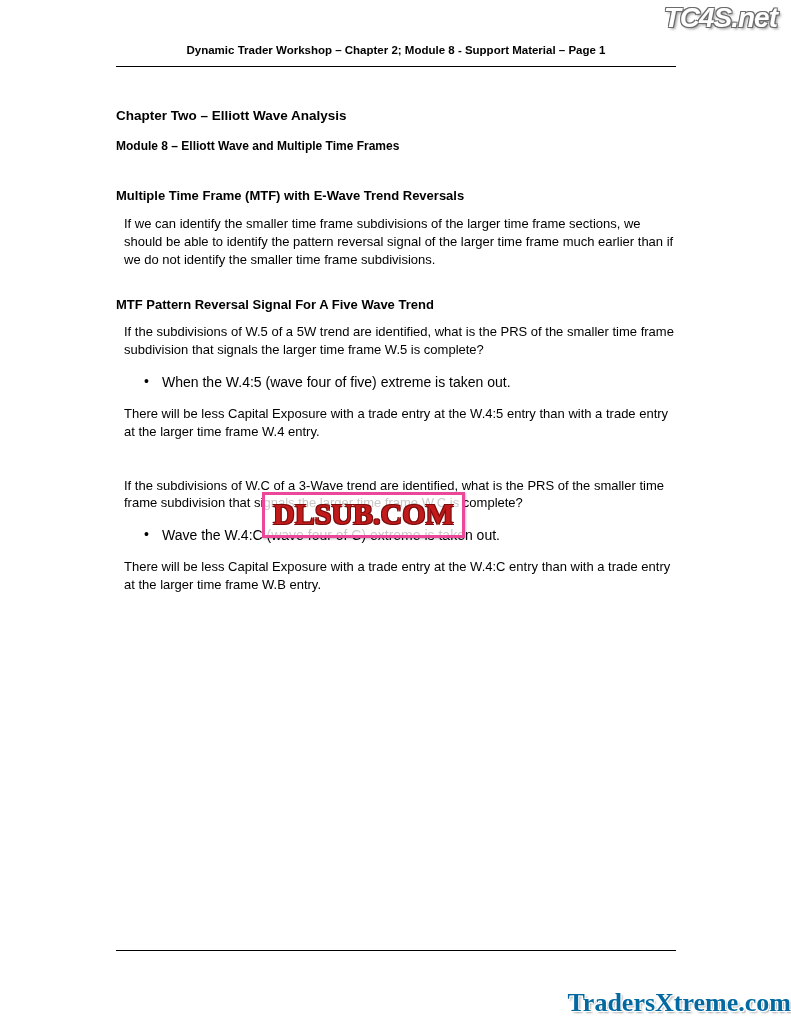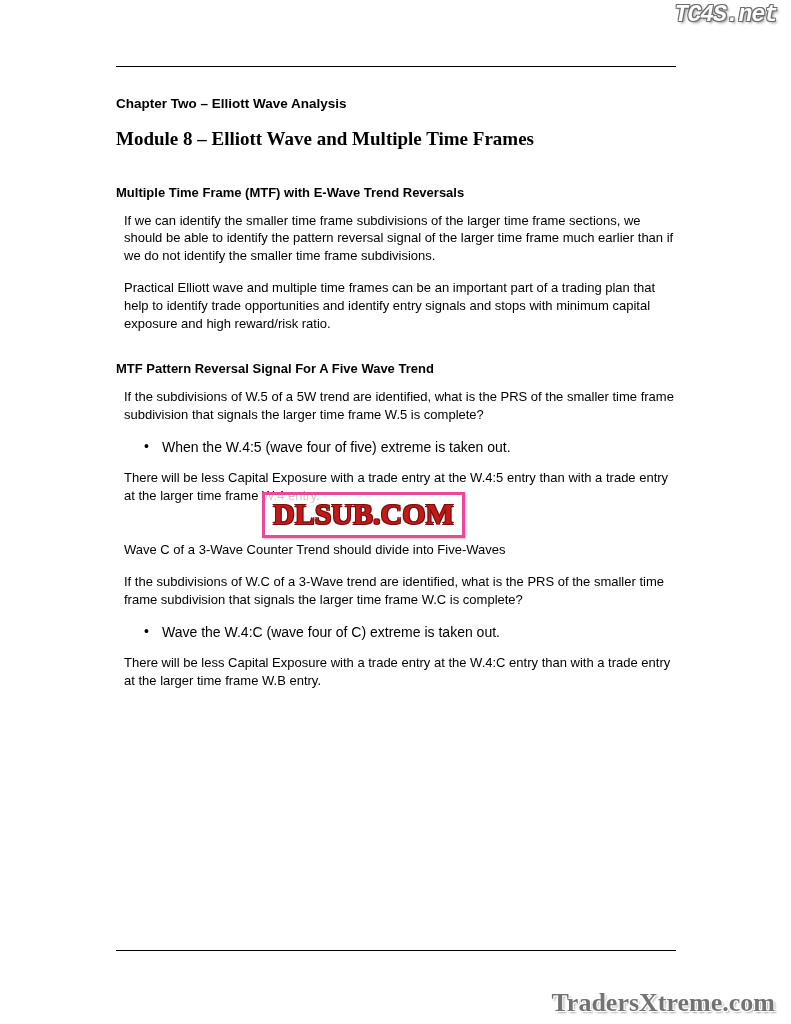--- a/index.html
+++ b/index.html
@@ -14,22 +14,22 @@
     font-family: "Liberation Sans", sans-serif;
     color: #000000;
     overflow: hidden;
   }
 
   
   .wm-tc4s {
     position: absolute;
     top: 2px;
     right: 14px;
-    font-family: Liberation Mono, monospace;
-    font-size: 23px;
+    font-family: Liberation Sans, sans-serif;
+    font-size: 28px;
     font-weight: bold;
     font-style: italic;
     color: #ffffff;
     letter-spacing: -1px;
     text-shadow:
       -1px -1px 0 #6b6b6b,
        1px -1px 0 #6b6b6b,
       -1px  1px 0 #6b6b6b,
        1px  1px 0 #6b6b6b,
        2px  2px 3px rgba(0,0,0,0.45);
@@ -56,27 +56,27 @@
     text-shadow:
       -1px -1px 0 #7a0d0d,
        1px -1px 0 #7a0d0d,
       -1px  1px 0 #7a0d0d,
        1px  1px 0 #7a0d0d;
     white-space: nowrap;
   }
 
   .wm-txtreme {
     position: absolute;
-    right: 16px;
+    right: 0;
     bottom: 6px;
     z-index: 30;
     font-family: "Liberation Serif", serif;
     font-size: 26px;
     font-weight: bold;
-    color: #737373;
+    color: #0369a1;
     text-shadow:
       -1px -1px 0 #ffffff,
        1px -1px 0 #ffffff,
       -1px  1px 0 #ffffff,
        1px  1px 0 #ffffff,
        2px  2px 2px rgba(0,0,0,0.35);
     white-space: nowrap;
   }
 
   
@@ -109,29 +109,28 @@
   .content {
     position: absolute;
     left: 116px;
     top: 92px;
     width: 560px;
   }
 
   h1.doc-title {
     font-size: 13.5px;
     font-weight: bold;
-    margin: 4px 0 14px 0;
+    margin: 16px 0 14px 0;
     line-height: 1.25;
   }
   h2.doc-subtitle {
-    font-size: 19px;
+    font-size: 12px;
     font-weight: bold;
     margin: 0 0 34px 0;
     line-height: 1.25;
-    font-family: Liberation Serif, serif;
   }
   h3.section-head {
     font-size: 13px;
     font-weight: bold;
     margin: 0 0 10px 0;
     line-height: 1.3;
   }
   p.para {
     font-size: 13px;
     margin: 0 0 14px 8px;
@@ -181,44 +180,43 @@
     color: #000;
   }
 </style>
 </head>
 <body>
 
 <div class="page">
 
   <div class="wm-tc4s">TC4S.net</div>
 
+  <div class="header">Dynamic Trader Workshop – Chapter 2; Module 8 - Support Material – Page 1</div>
   <div class="header-rule"></div>
 
   <div class="content">
 
     <h1 class="doc-title">Chapter Two  – Elliott Wave Analysis</h1>
 
     <h2 class="doc-subtitle">Module 8 – Elliott Wave and Multiple Time Frames</h2>
 
     <h3 class="section-head">Multiple Time Frame (MTF) with E-Wave Trend Reversals</h3>
     <p class="para">If we can identify the smaller time frame subdivisions of the larger time frame sections, we should be able to identify the pattern reversal signal of the larger time frame much earlier than if we do not identify the smaller time frame subdivisions.</p>
-    <p class="para">Practical Elliott wave and multiple time frames can be an important part of a trading plan that help to identify trade opportunities and identify entry signals and stops with minimum capital exposure and high reward/risk ratio.</p>
 
     <div class="spacer-md"></div>
 
     <h3 class="section-head">MTF Pattern Reversal Signal For A Five Wave Trend</h3>
     <p class="para">If the subdivisions of W.5 of a 5W trend are identified, what is the PRS of the smaller time frame subdivision that signals the larger time frame W.5 is complete?</p>
     <ul class="bullets">
       <li>When the W.4:5 (wave four of five) extreme is taken out.</li>
     </ul>
     <p class="para">There will be less Capital Exposure with a trade entry at the W.4:5 entry than with a trade entry at the larger time frame W.4 entry.</p>
 
     <div class="spacer-lg"></div>
 
-    <p class="para">Wave C of a 3-Wave Counter Trend should divide into Five-Waves</p>
     <p class="para">If the subdivisions of W.C of a 3-Wave trend are identified, what is the PRS of the smaller time frame subdivision that signals the larger time frame W.C is complete?</p>
     <ul class="bullets">
       <li>Wave the W.4:C (wave four of C) extreme is taken out.</li>
     </ul>
     <p class="para">There will be less Capital Exposure with a trade entry at the W.4:C entry than with a trade entry at the larger time frame W.B entry.</p>
 
   </div>
 
   <div class="wm-dlsub">
     <span>DLSUB.COM</span>

